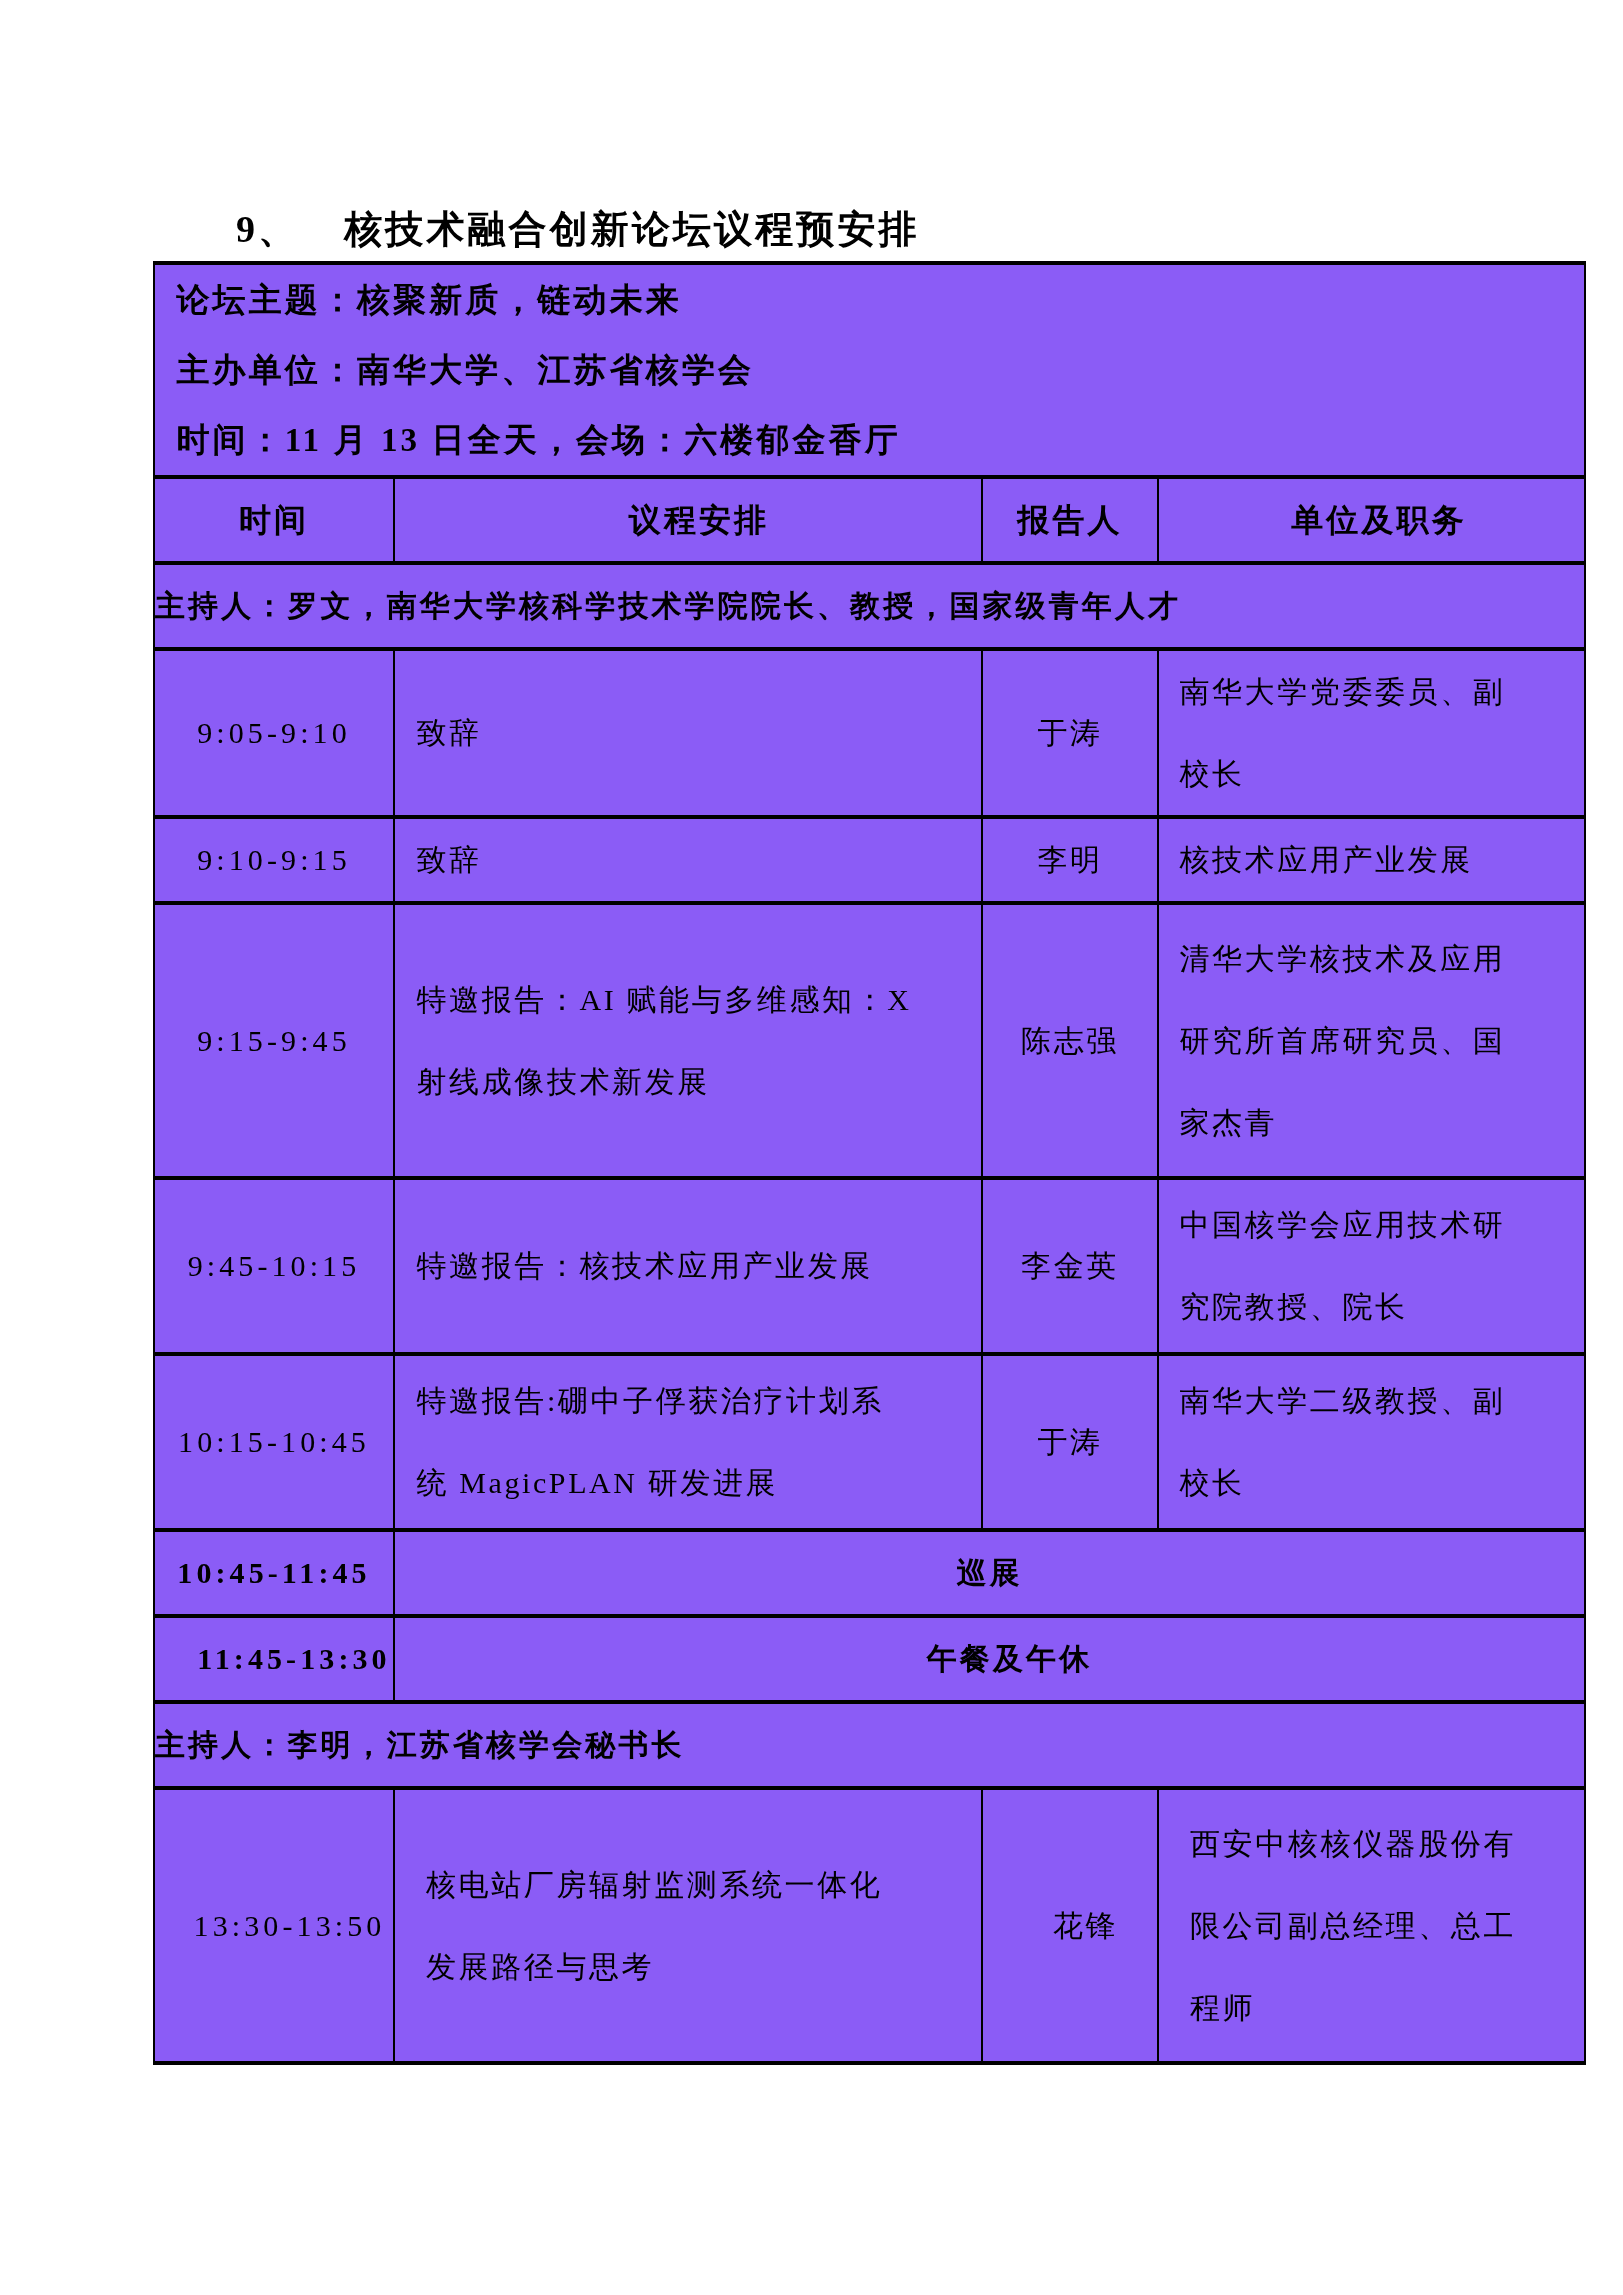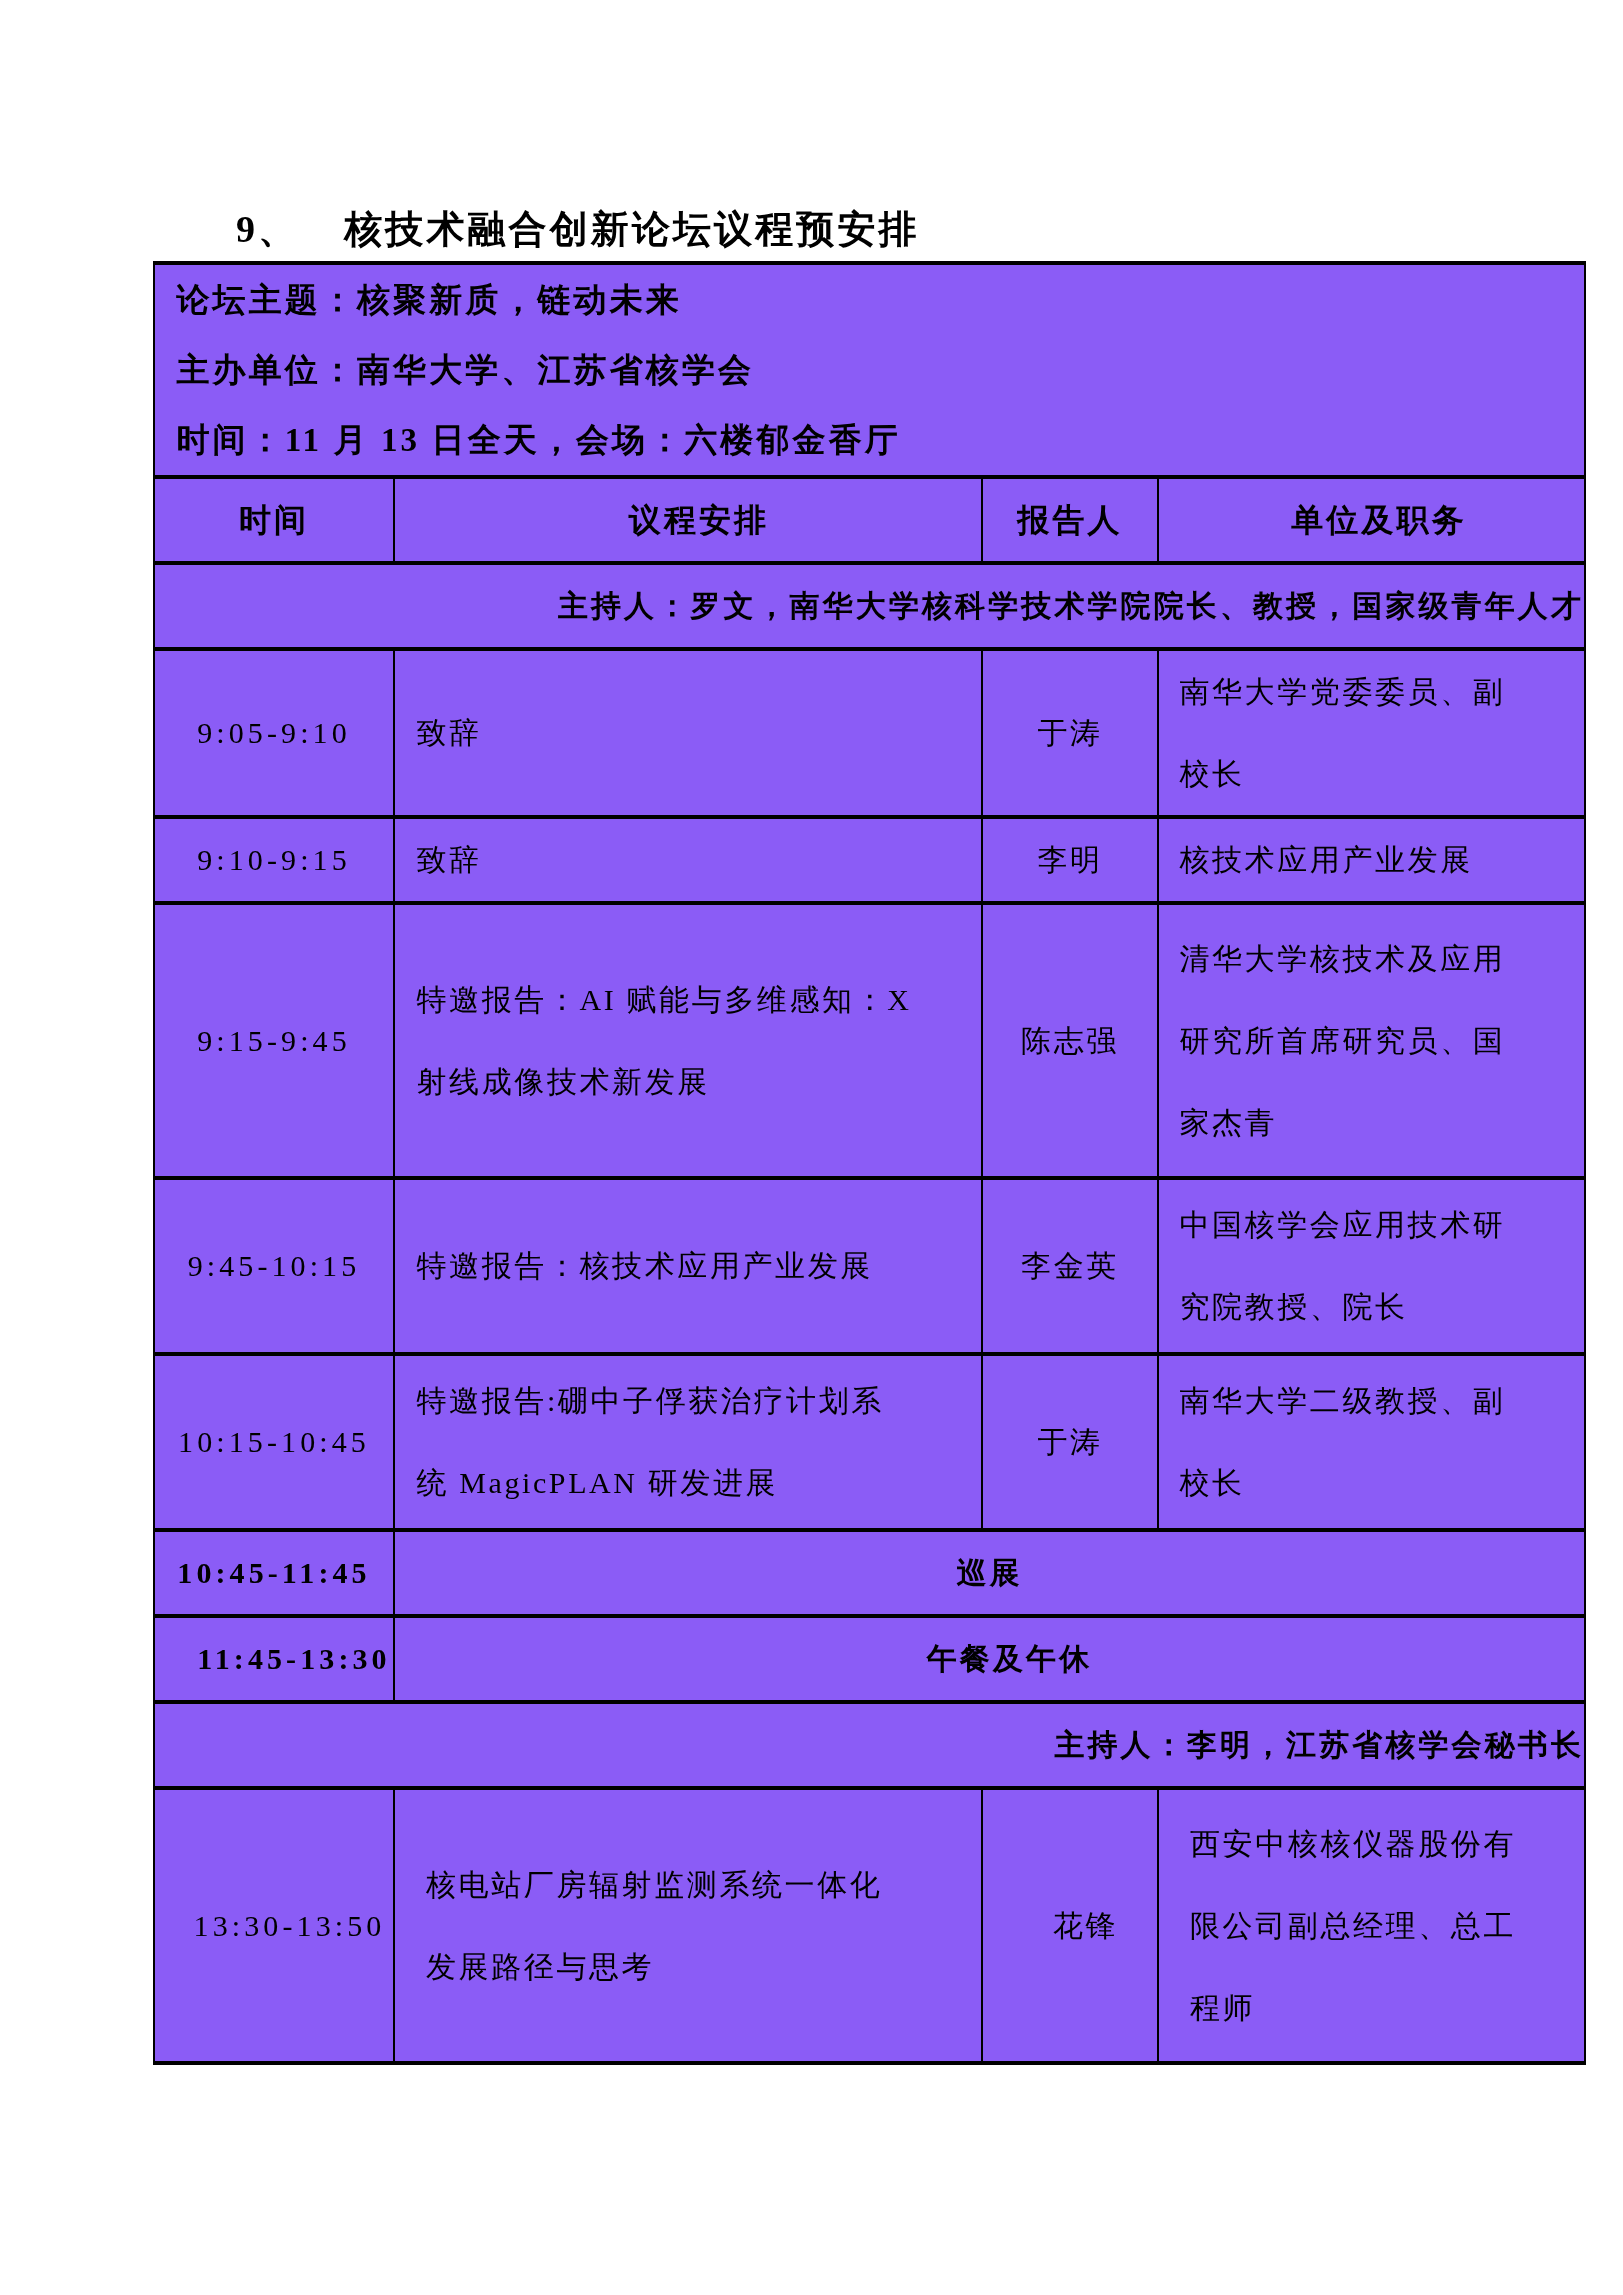--- a/index.html
+++ b/index.html
@@ -84,21 +84,21 @@
     letter-spacing: 3.1px;
     text-align: center;
   }
   td.h-time { text-align: center; }
   td.h-item { text-align: left; padding-left: 22px; }
   td.h-spk  { text-align: center; }
   td.h-org  { text-align: left; padding-left: 15px; }
   
   td.moderator {
     font-weight: bold;
-    text-align: right;
+    text-align: left;
     height: 65px;
     letter-spacing: 3.1px;
   }
   
   td.time {
     text-align: center;
     letter-spacing: 4.1px;
     white-space: nowrap;
   }
   td.agenda-cell {

